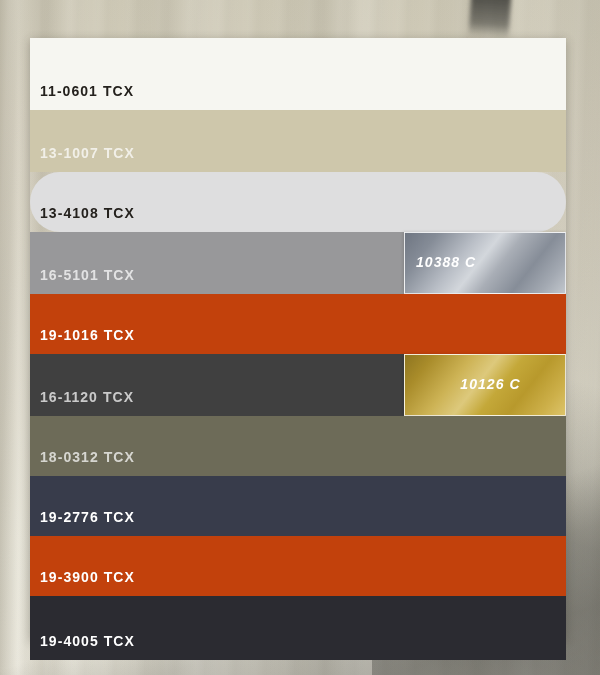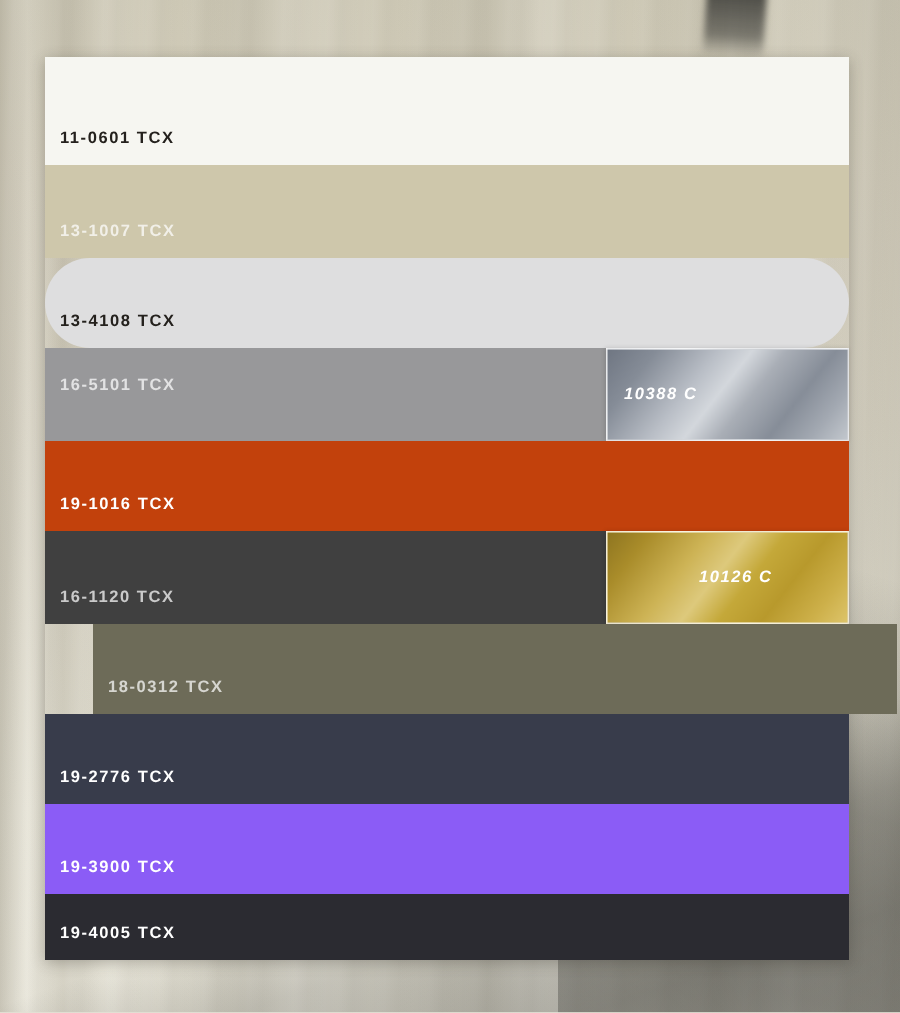--- a/index.html
+++ b/index.html
@@ -96,21 +96,21 @@
   }
 
   .swatch {
     position:relative;
     width:100%;
     display:flex;
     align-items:flex-end;
   }
 
   .swatch-code {
-    font-size:11px;
+    font-size:14px;
     letter-spacing:1.05px;
     font-weight:bold;
     padding:0 0 12px 10px;
     white-space:nowrap;
     line-height:1;
   }
 
   .code-dark  { color:#24211d; }
   .code-light { color:#ffffff; }
   .code-faint { color:rgba(255,255,255,.72); }
@@ -164,41 +164,41 @@
   <div id="palette-panel">
       <div class="swatch" style="height: 72px; background: rgb(246, 246, 241);">
         <span class="swatch-code code-dark">11-0601 TCX</span>
       </div>
       <div class="swatch" style="height: 62px; background: rgb(206, 199, 171);">
         <span class="swatch-code code-faint">13-1007 TCX</span>
       </div>
       <div class="swatch" style="height: 60px; background: rgb(222, 222, 223); border-radius: 30px;">
         <span class="swatch-code code-dark">13-4108 TCX</span>
       </div>
-      <div class="swatch" style="height: 62px; background: rgb(152, 152, 154); align-items: center;">
+      <div class="swatch" style="height: 62px; background: rgb(152, 152, 154);">
         <span class="swatch-code code-faint">16-5101 TCX</span>
         <div class="metal-chip metal-silver">
           <span class="swatch-code code-light">10388 C</span>
         </div>
       </div>
       <div class="swatch" style="height: 60px; background: #c2410c;">
         <span class="swatch-code code-light">19-1016 TCX</span>
       </div>
       <div class="swatch" style="height: 62px; background: #404040;">
         <span class="swatch-code code-faint">16-1120 TCX</span>
         <div class="metal-chip metal-gold">
           <span class="swatch-code code-light">10126 C</span>
         </div>
       </div>
-      <div class="swatch" style="height: 60px; background: rgb(109, 107, 88); margin-left: 32px;">
+      <div class="swatch" style="height: 60px; background: rgb(109, 107, 88);">
         <span class="swatch-code code-faint">18-0312 TCX</span>
       </div>
       <div class="swatch" style="height: 60px; background: rgb(56, 60, 75);">
         <span class="swatch-code code-light">19-2776 TCX</span>
       </div>
-      <div class="swatch" style="height: 60px; background: #8b5cf6;">
+      <div class="swatch" style="height: 60px; background: #c2410c;">
         <span class="swatch-code code-light">19-3900 TCX</span>
       </div>
-      <div class="swatch" style="height: 44px; background: rgb(43, 43, 49);">
+      <div class="swatch" style="height: 64px; background: rgb(43, 43, 49);">
         <span class="swatch-code code-light">19-4005 TCX</span>
       </div>
     </div>
 </div>
 
 </body></html>

